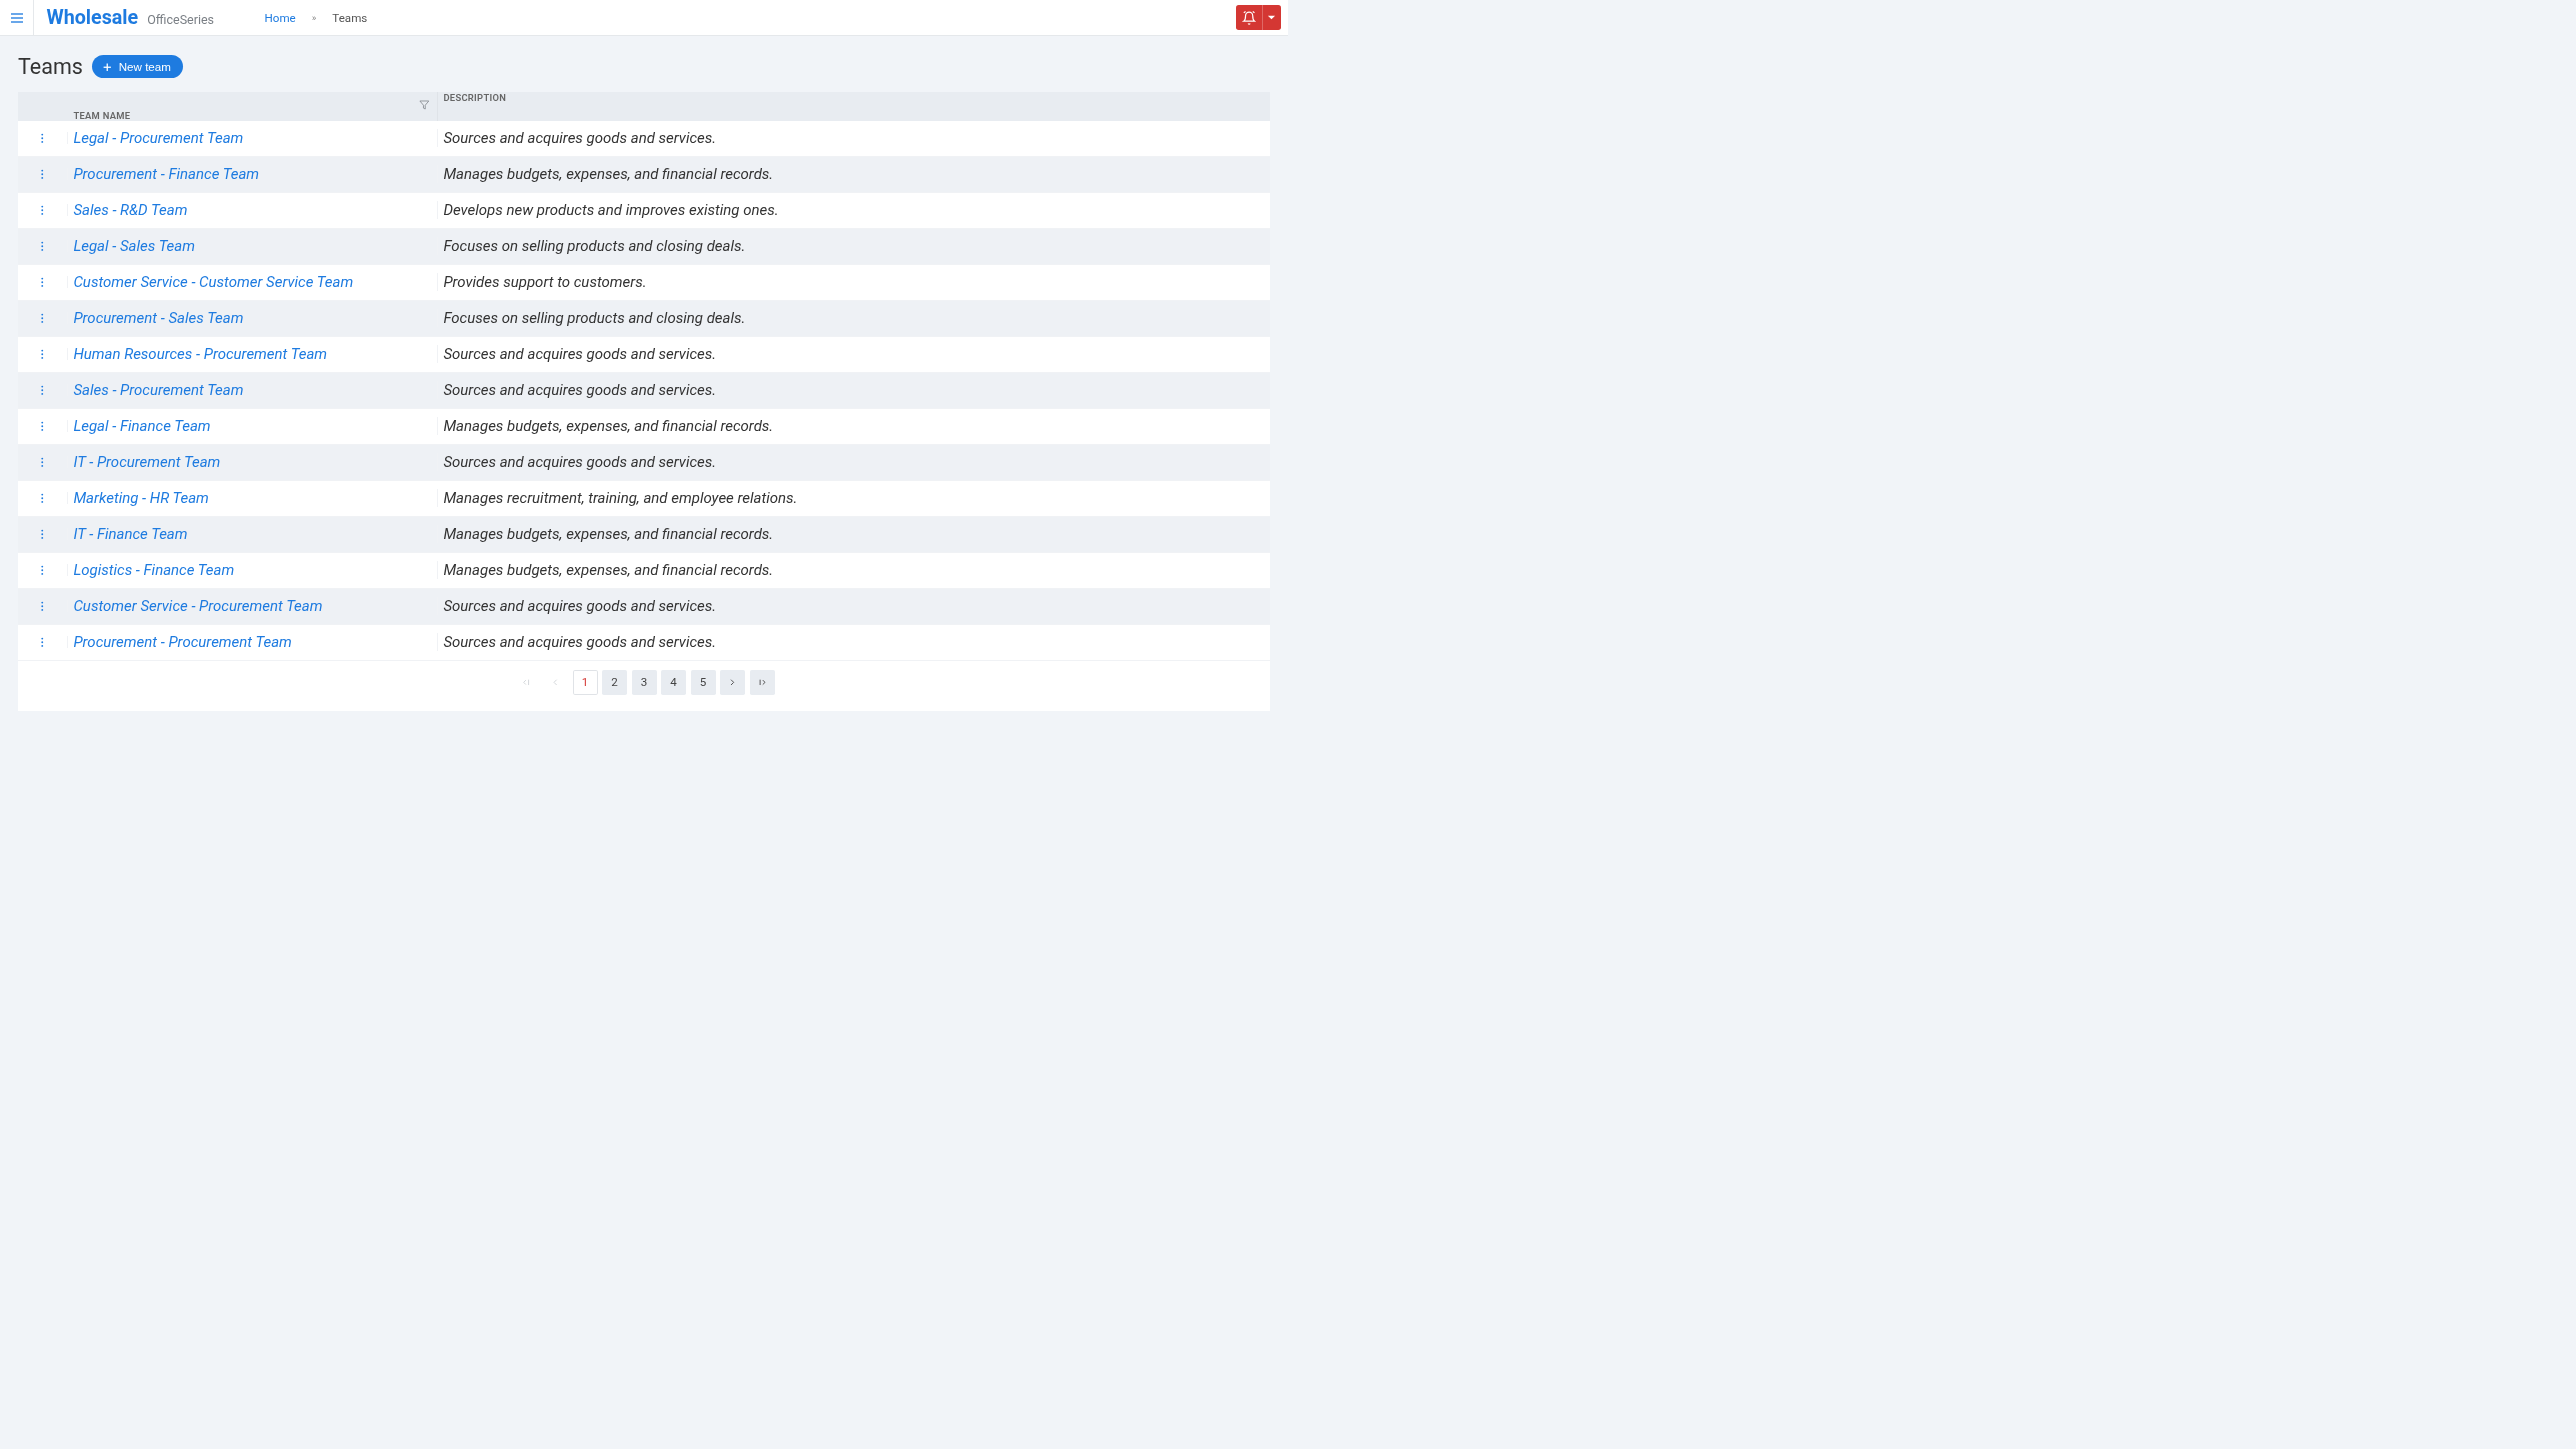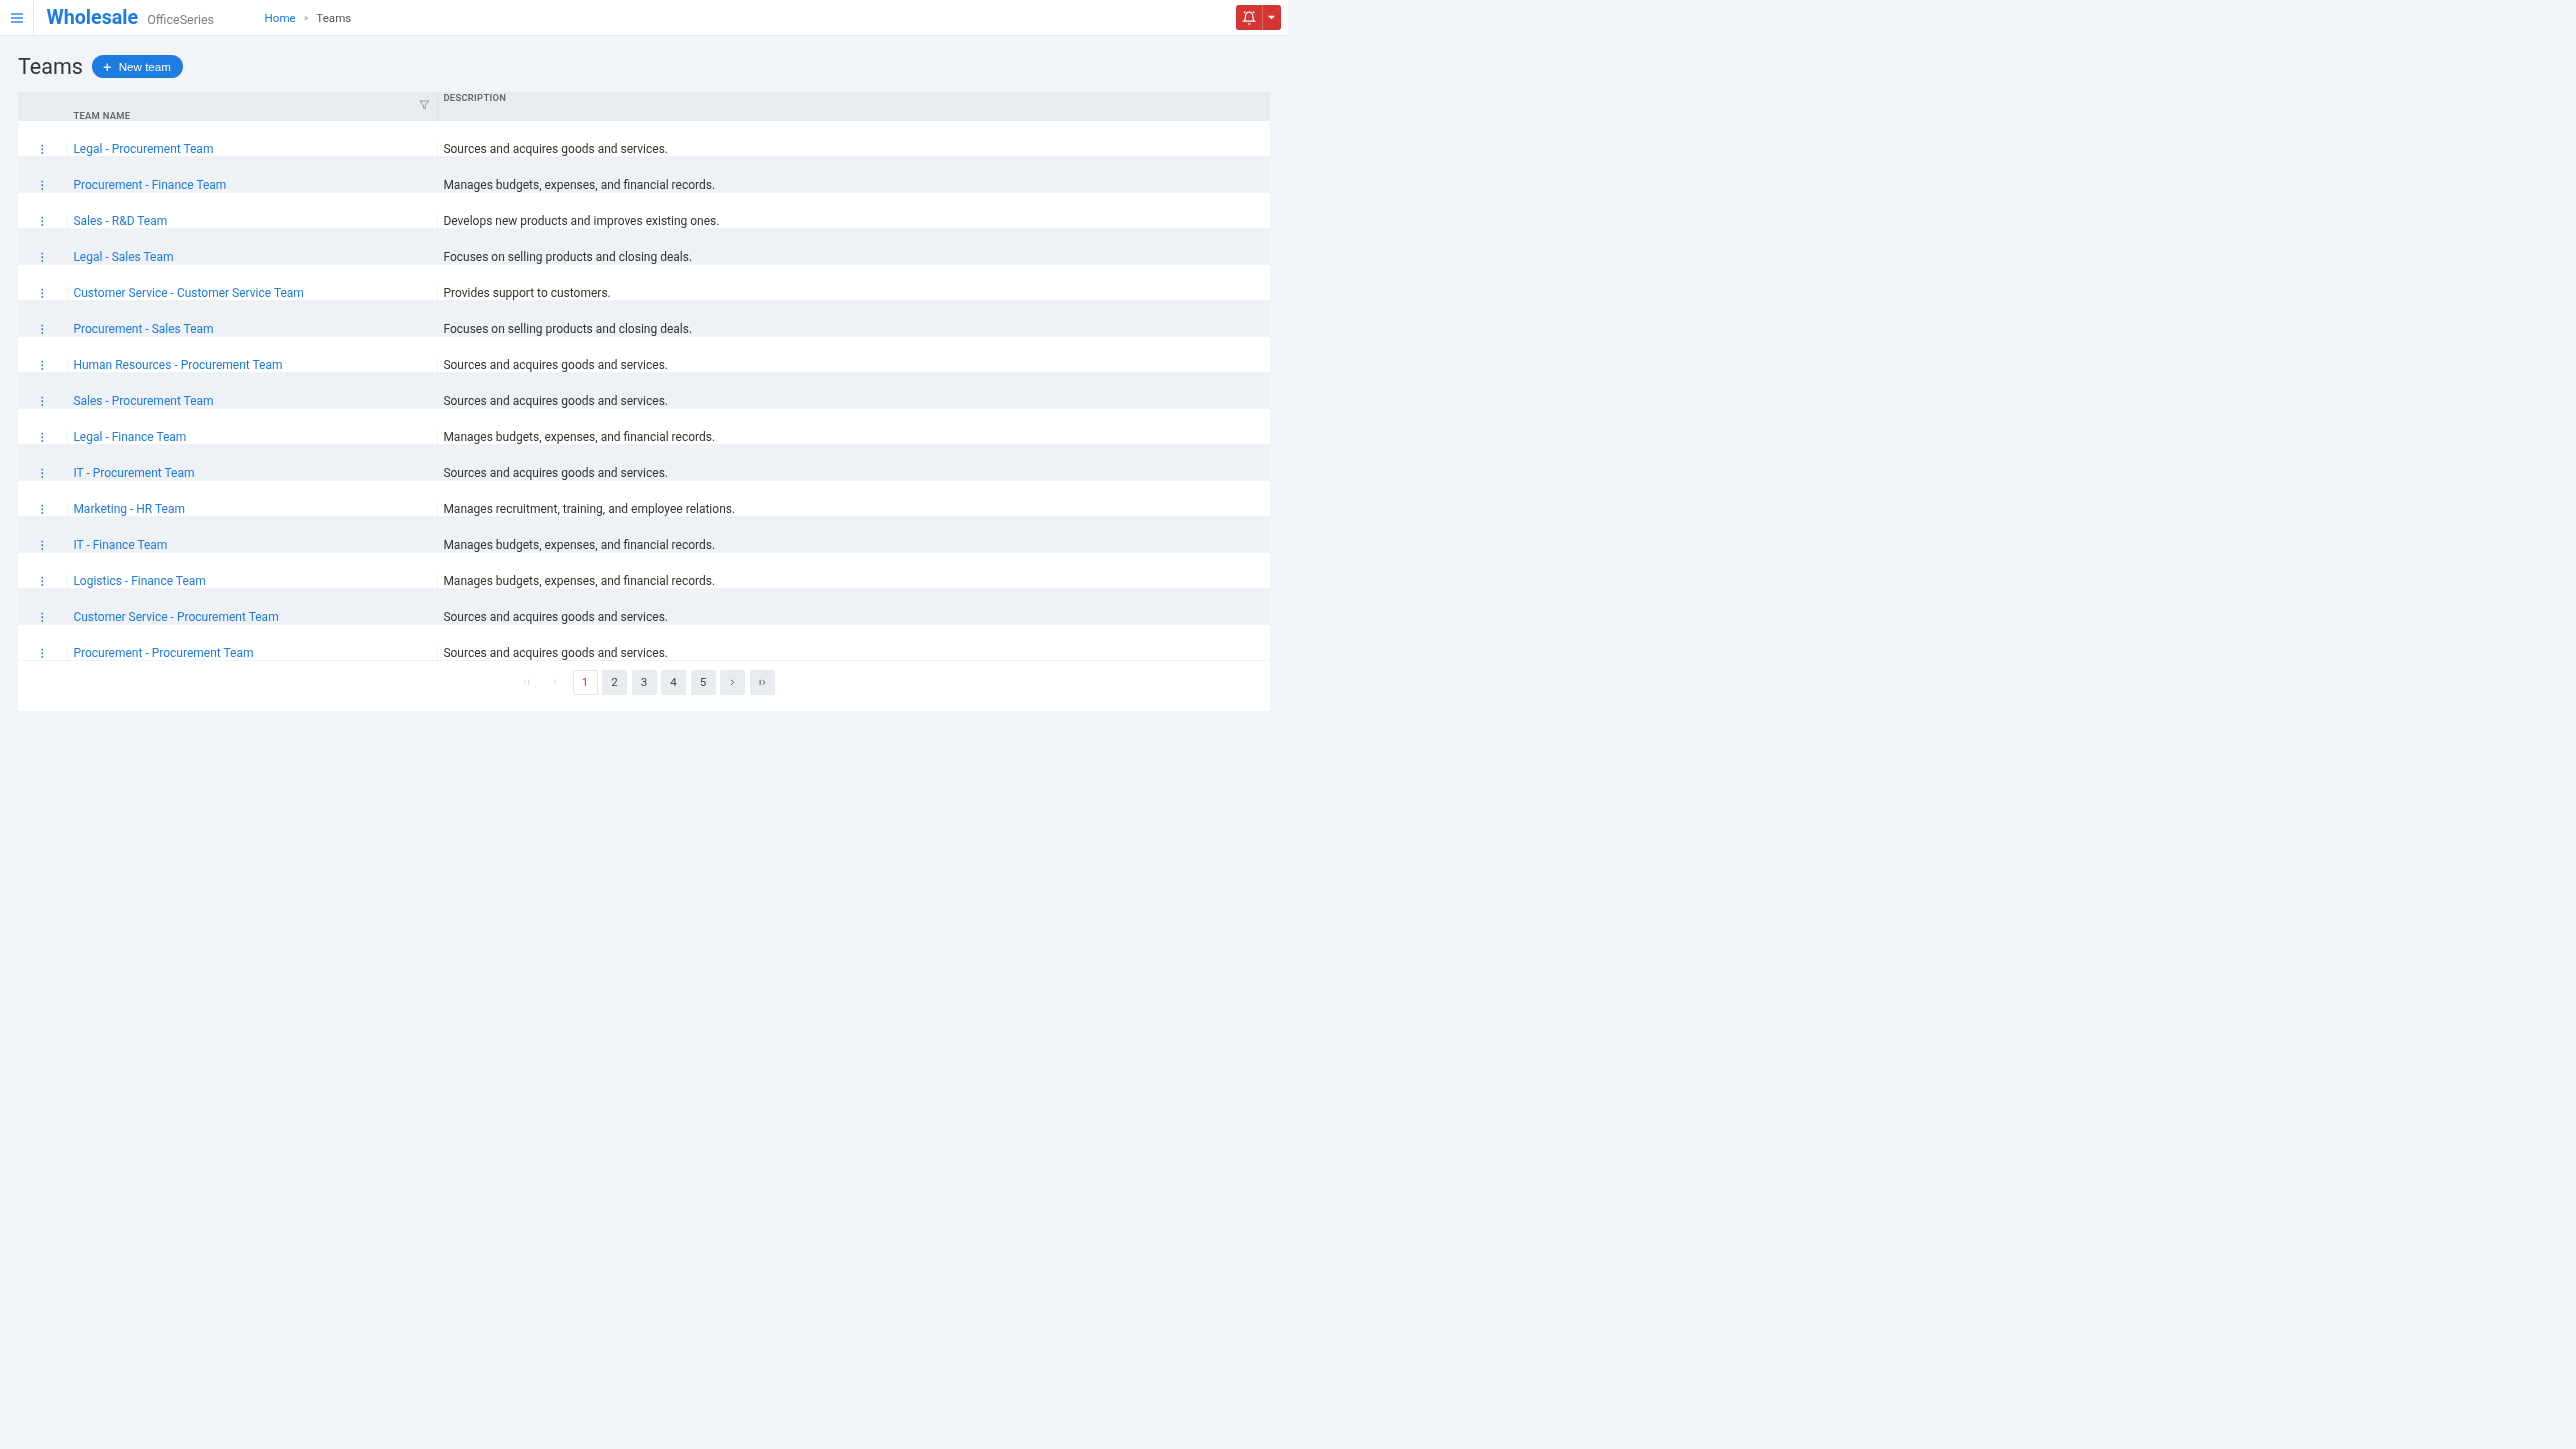--- a/index.html
+++ b/index.html
@@ -45,21 +45,21 @@
   }
   .brand-sub {
     font-size: 12.5px;
     color: #7a7f85;
   }
   .breadcrumb {
     padding-left: 38px;
     font-size: 11.6px;
     display: flex;
     align-items: center;
-    gap: 8px;
+    gap: 16px;
   }
   .breadcrumb a { color: #1e7be0; text-decoration: none; }
   .breadcrumb .sep { color: #888; font-size: 9.8px; }
   .breadcrumb .current { color: #555; }
 
   .topbar-right {
     position: absolute;
     right: 7.2px;
     top: 5.4px;
     display: flex;
@@ -139,23 +139,24 @@
   .th-name .filter-icon svg { width: 10.7px; height: 10.7px; color: #8a8f94; }
   .th-desc {
     flex: 1;
     display: flex;
     padding-left: 5.4px;
   }
 
   .tr {
     display: flex;
     height: 36px;
-    align-items: flex-end;
-    font-size: 12px;
+    align-items: center;
+    font-size: 15px;
     border-bottom: 0.9px solid #f0f2f5;
+    font-style: italic;
   }
   .tr:nth-child(even) { background: #eef1f5; }
   .tr:nth-child(odd) { background: #fff; }
   .td-actions {
     width: 50px;
     display: flex;
     align-items: center;
     justify-content: center;
     border-right: 0.9px solid #f0f2f5;
   }

